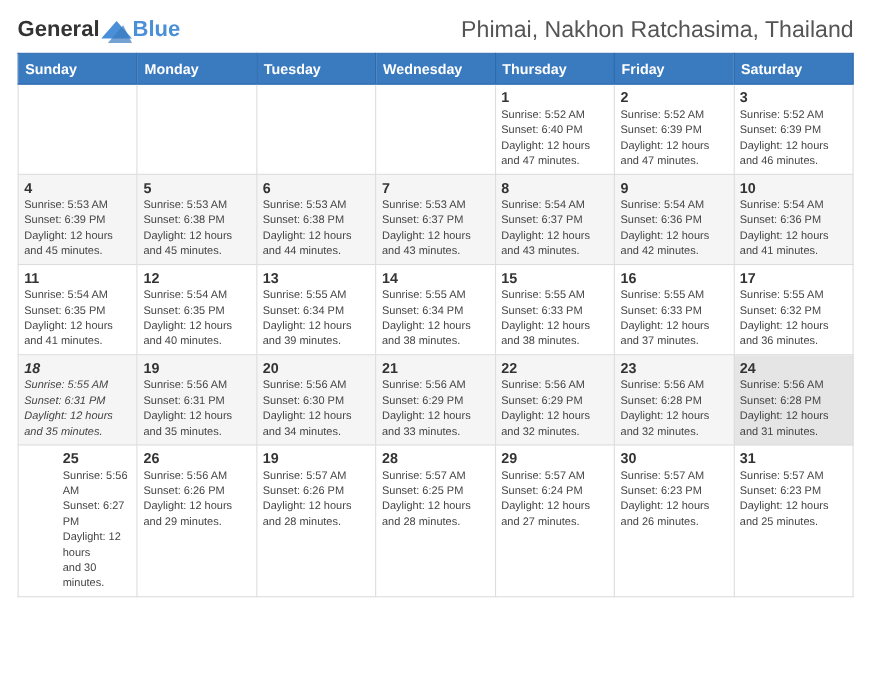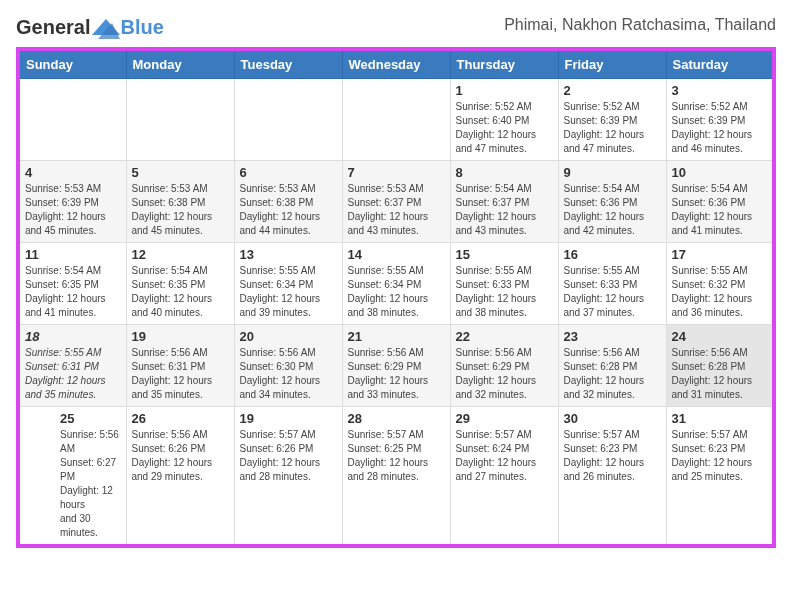--- a/index.html
+++ b/index.html
@@ -42,27 +42,27 @@
     .title-section {
       text-align: right;
     }
     .month-title {
       font-size: 42px;
       font-weight: bold;
       color: #333;
       line-height: 1.1;
     }
     .location-title {
-      font-size: 16px;
+      font-size: 21px;
       color: #555;
     }
     .calendar {
       width: 100%;
       border-collapse: collapse;
-      border: 4px solid #d946ef;
+      border: 1px solid #d946ef;
     }
     .calendar th {
       background-color: #3a7abf;
       color: #fff;
       font-size: 13px;
       font-weight: bold;
       text-align: left;
       padding: 6px 6px;
       border: 1px solid #2d6aaf;
     }

